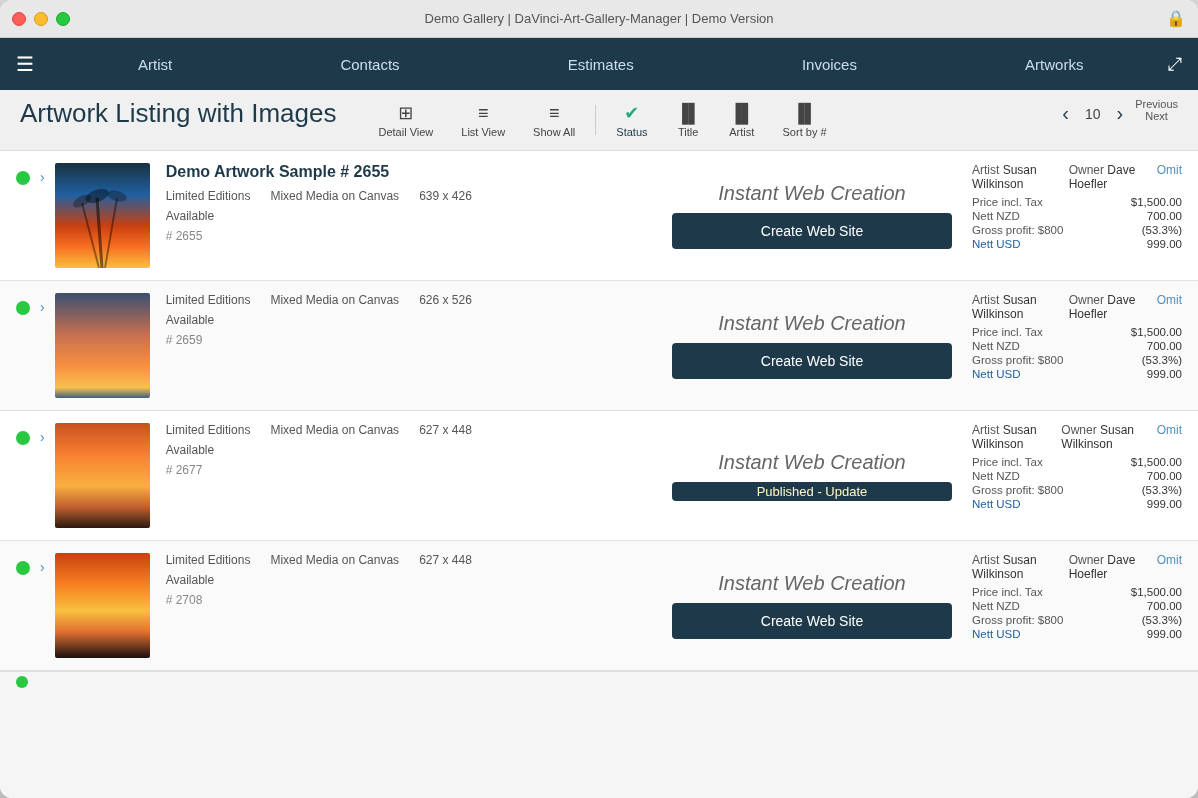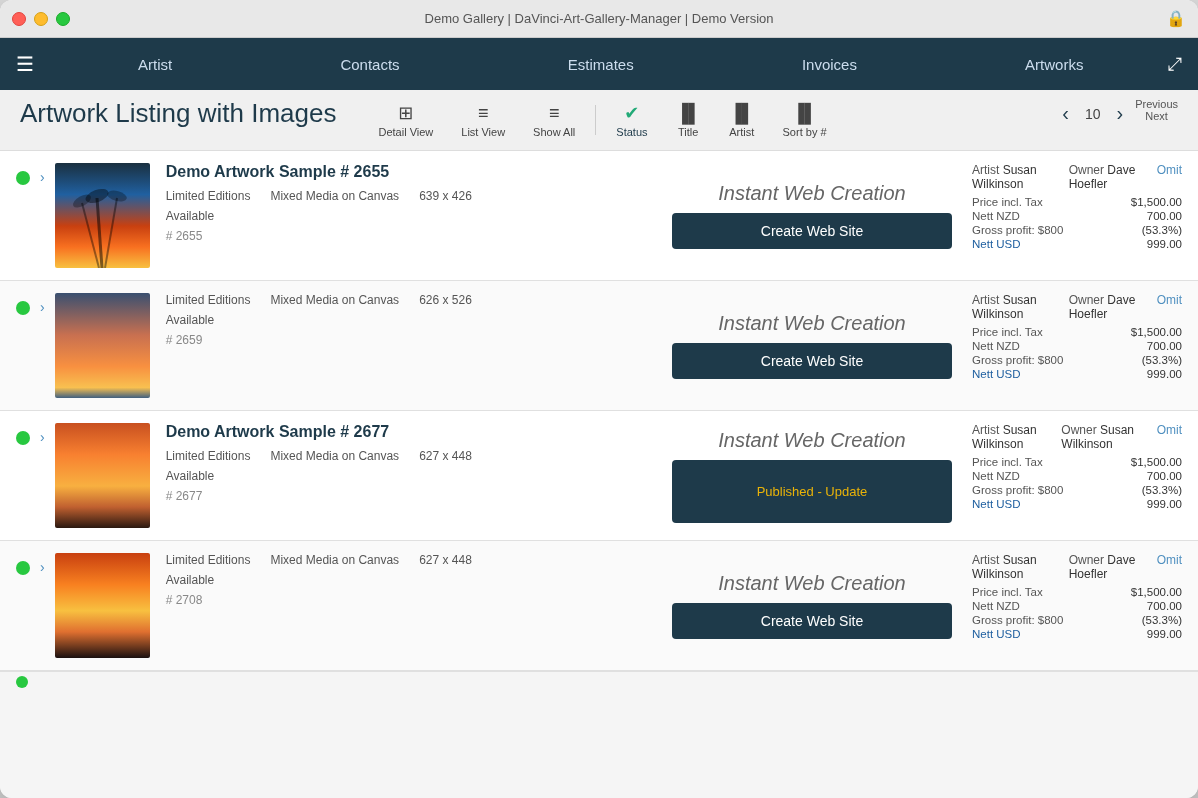--- a/index.html
+++ b/index.html
@@ -243,24 +243,24 @@
       cursor: pointer;
       text-align: center;
     }
     .pub-btn-group {
       display: flex;
       gap: 4px;
       width: 100%;
     }
     .published-btn {
       background: #1e3a4a;
-      color: #eab308;
+      color: #fef9c3;
       border: none;
       border-radius: 4px;
-      padding: 24px 0;
+      padding: 2px 0;
       flex: 1;
       font-size: 13px;
       cursor: pointer;
     }
     .unpublish-btn {
       background: #1e3a4a;
       color: white;
       border: none;
       border-radius: 4px;
       padding: 10px 0;
@@ -468,21 +468,20 @@
           </div>
         </div>
       </div>
     </div>
 
     <div class="artwork-row">
       <div class="status-dot"></div>
       <div class="expand-arrow">›</div>
       <div class="artwork-thumb thumb-2677"></div>
       <div class="artwork-info">
-        <div class="artwork-name">Demo Artwork Sample # 2677</div>
         <div class="artwork-meta">
           <span>Limited Editions</span>
           <span>Mixed Media on Canvas</span>
           <span>627 x 448</span>
         </div>
         <div class="artwork-status">Available</div>
         <div class="artwork-id"># 2677</div>
       </div>
       <div class="artwork-middle">
         <div class="web-creation-label">Instant Web Creation</div>

